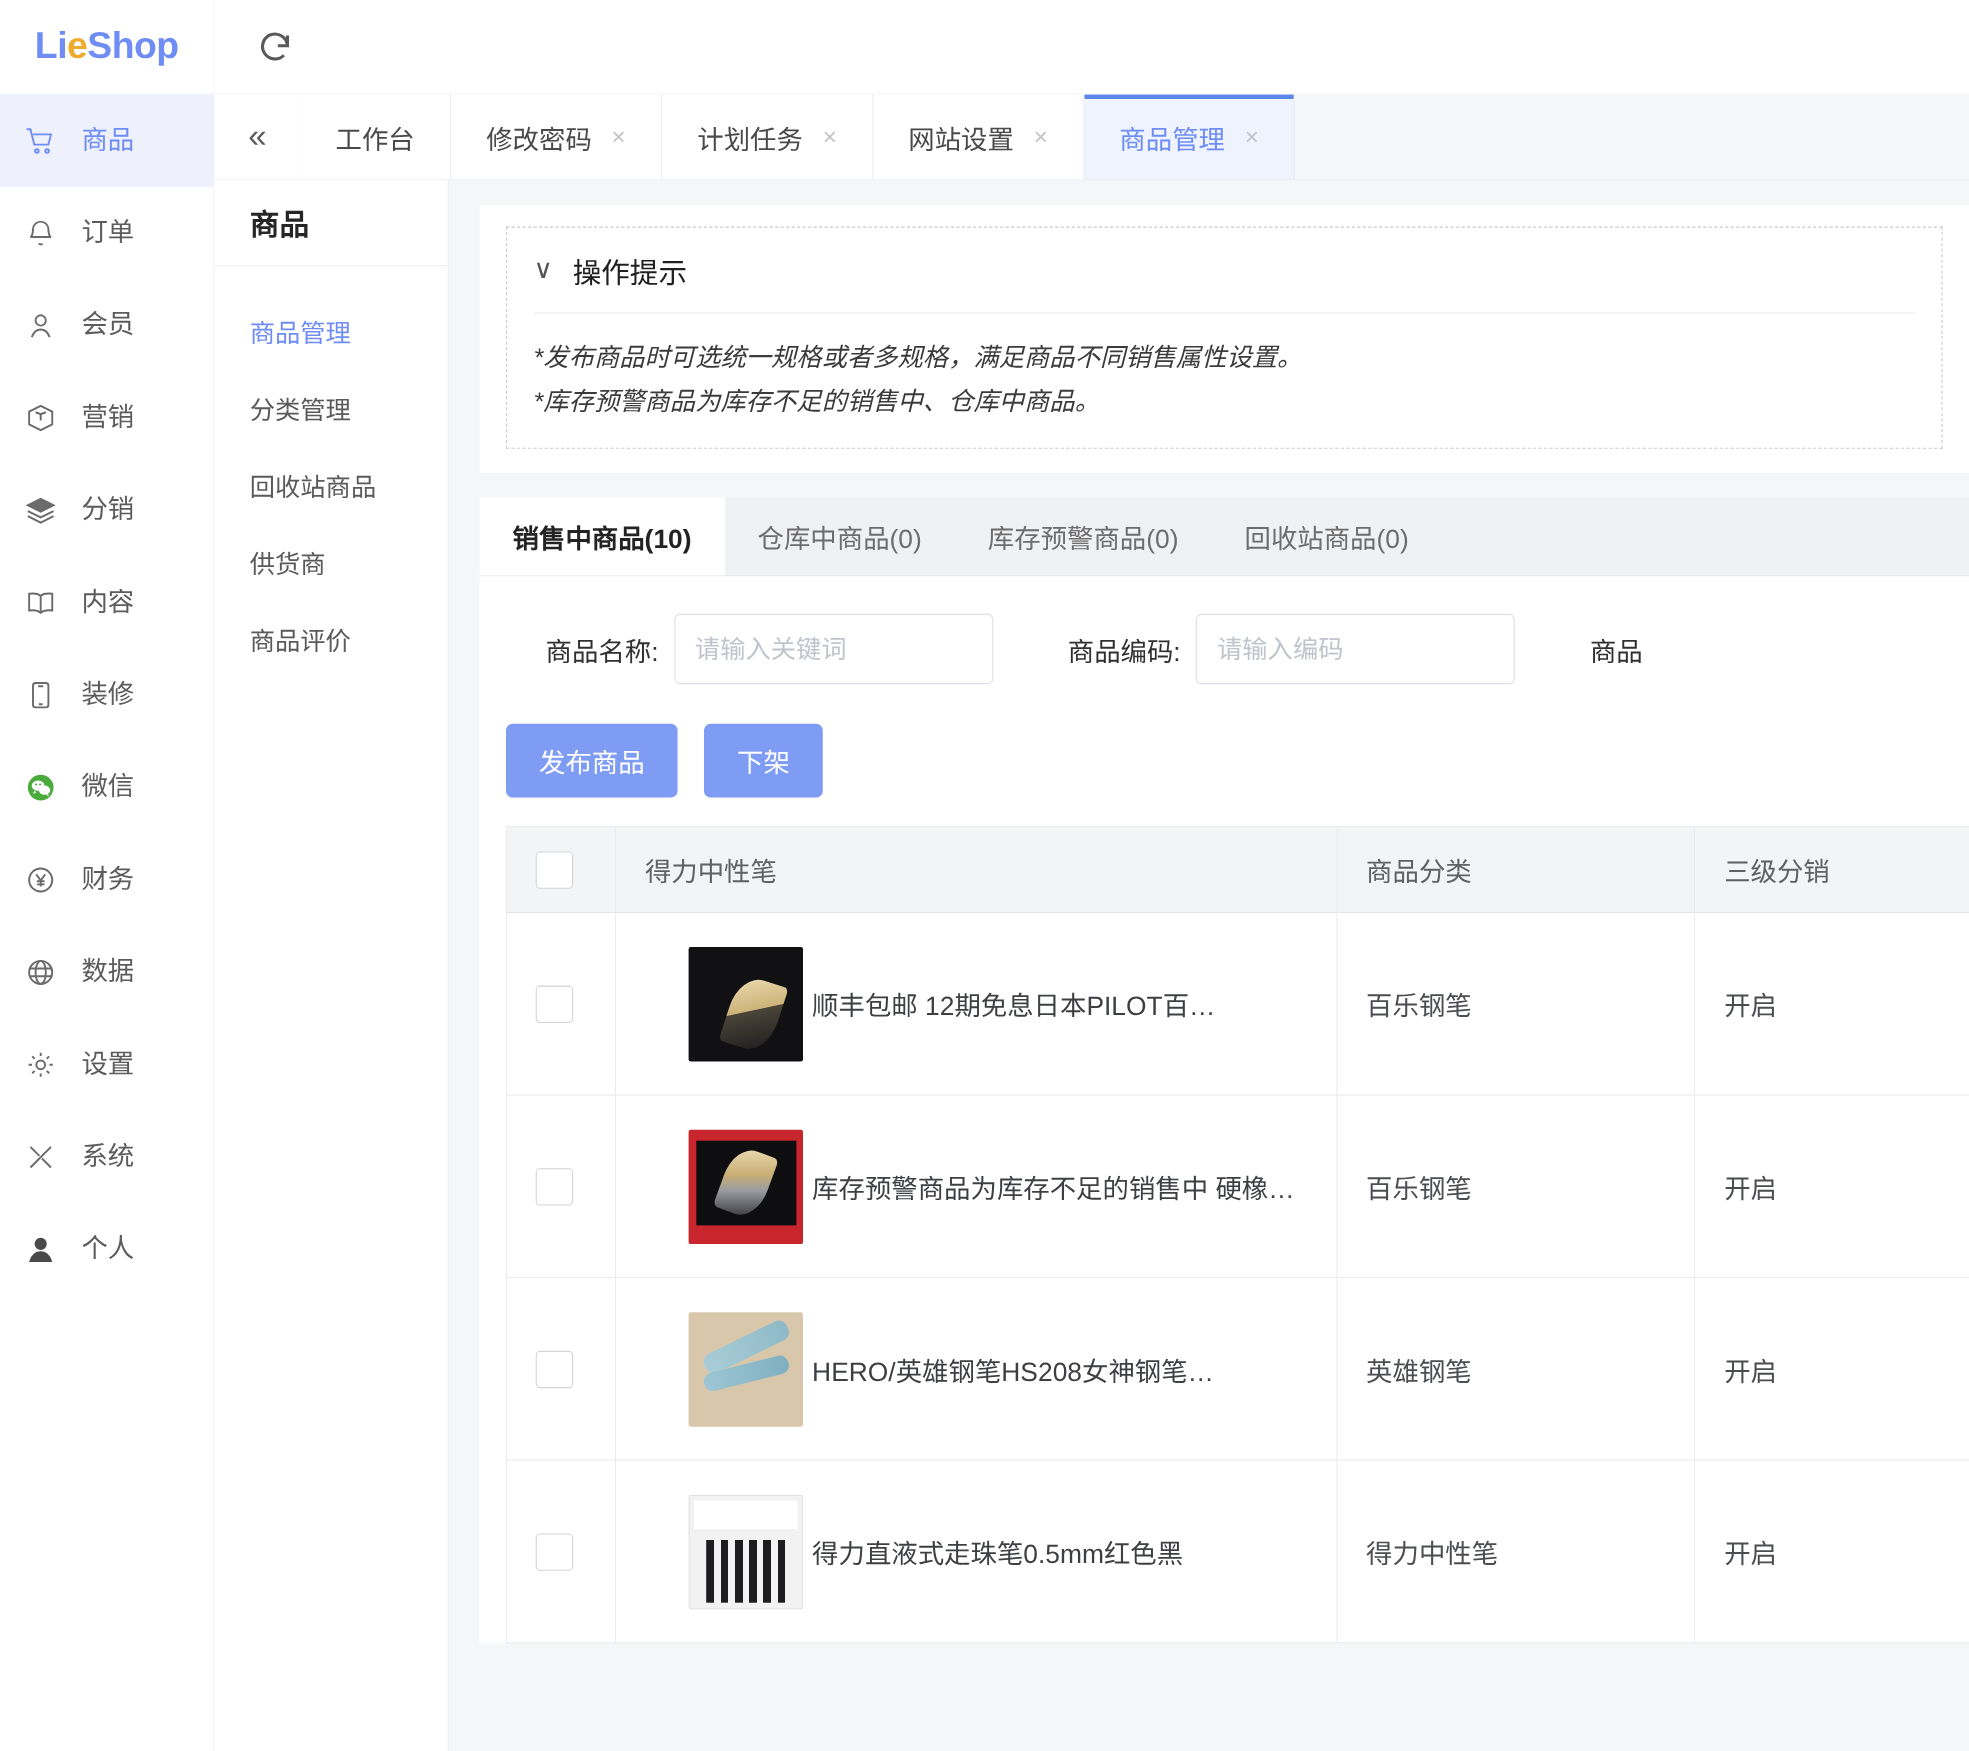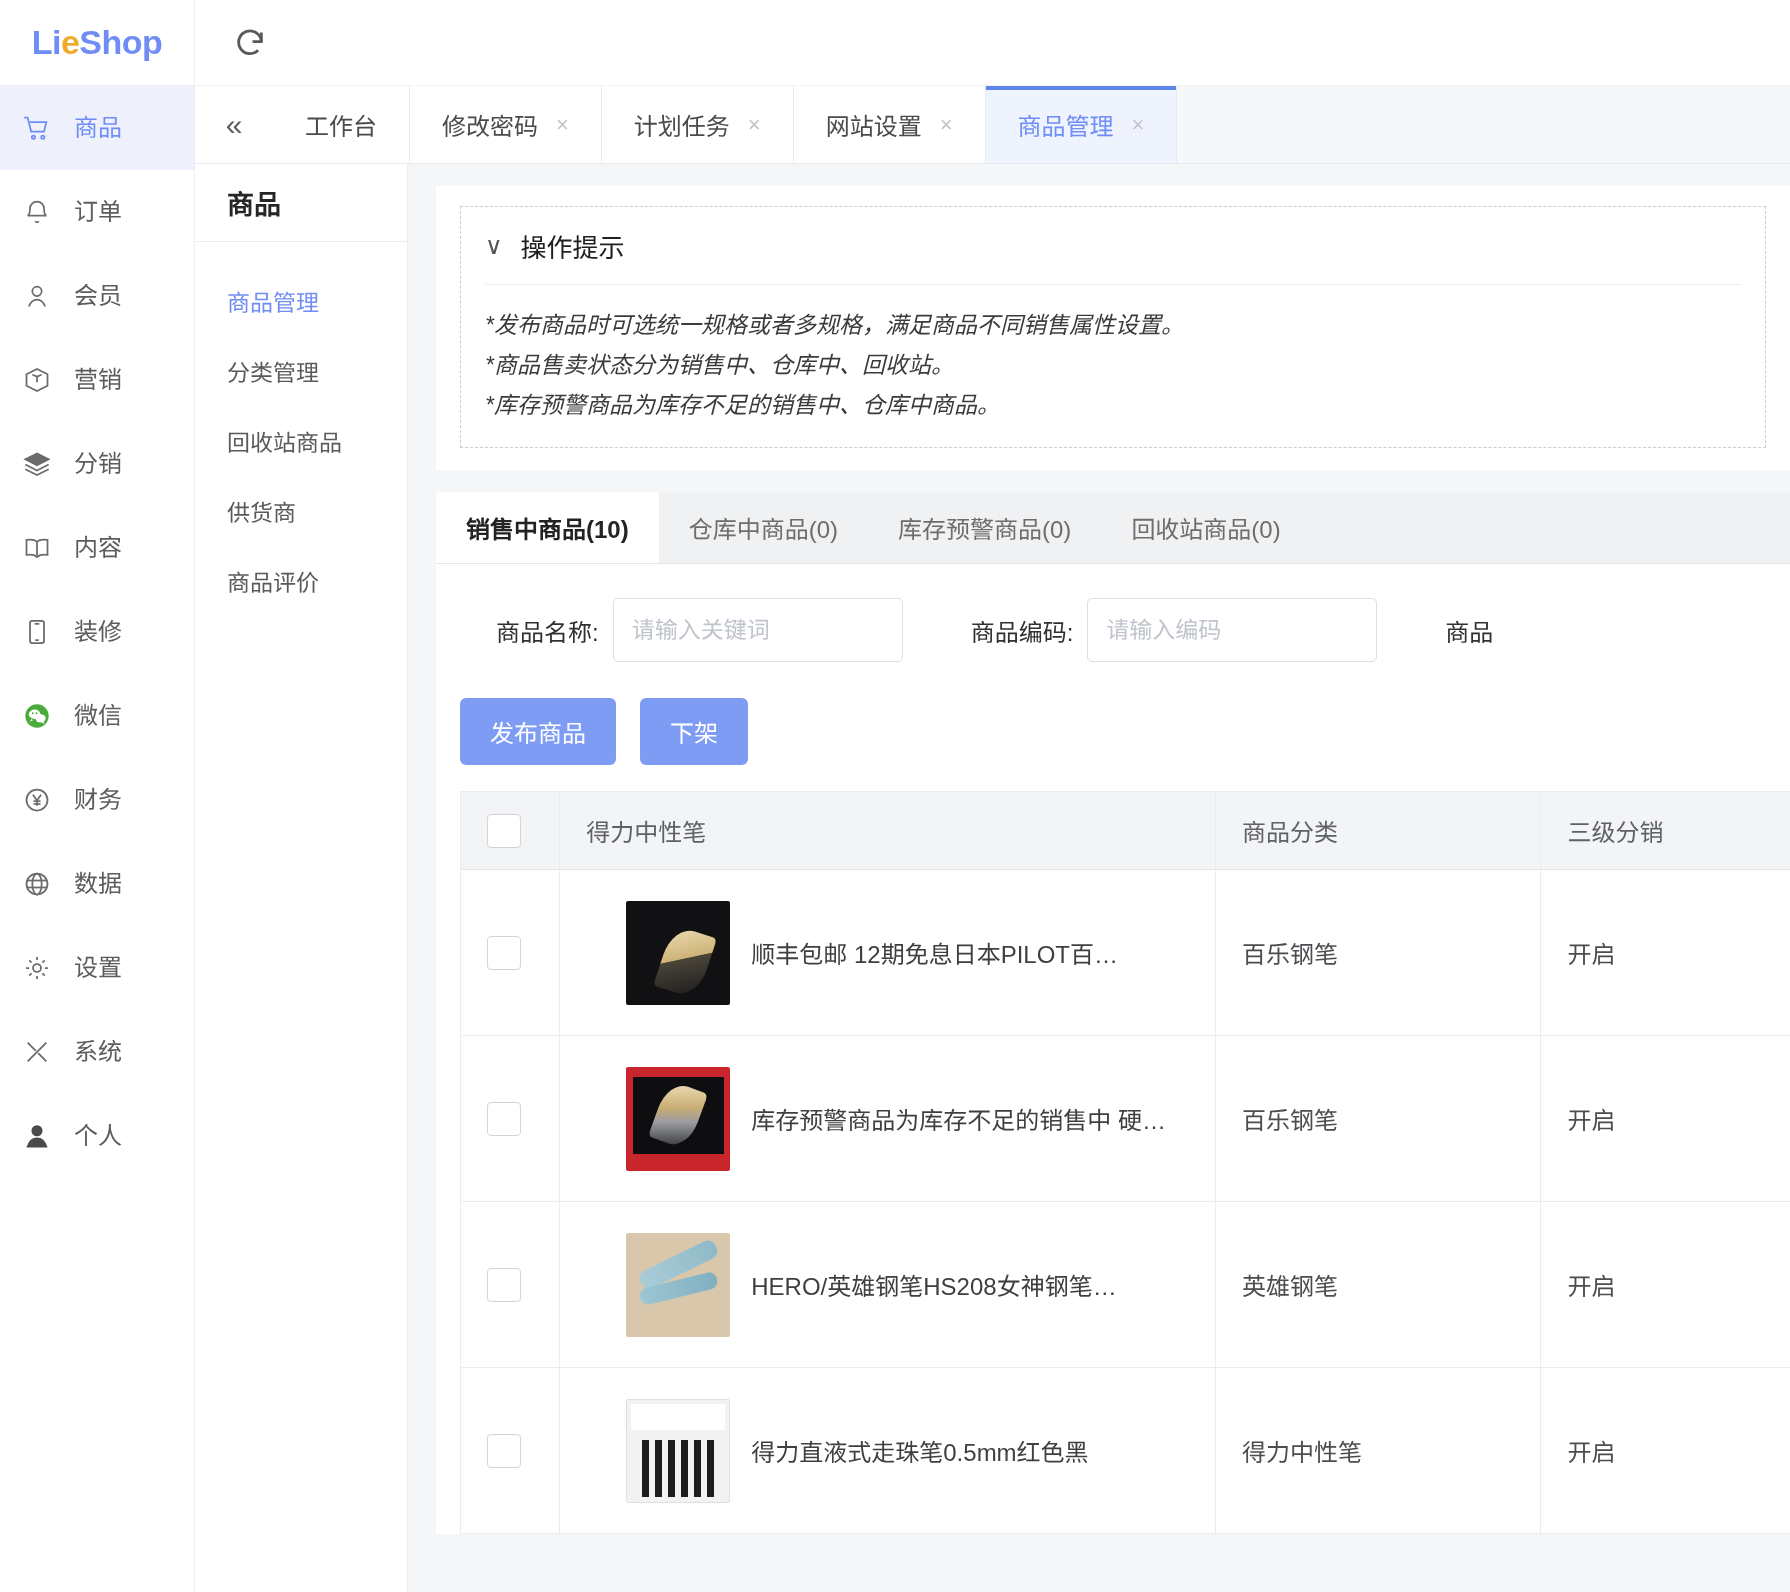--- a/index.html
+++ b/index.html
@@ -205,21 +205,21 @@
   }
   col.c-check { width: 86px; }
   col.c-name { width: 568px; }
   col.c-cat { width: 282px; }
   col.c-dist { width: 250px; }
 
   .chk {
     width: 34px; height: 34px; border: 1px solid #d2d4d8; border-radius: 4px;
     background: #fff; display: block; cursor: pointer;
   }
-  .cell-prod { display: flex; align-items: center; gap: 21px; padding-left: 40px; }
+  .cell-prod { display: flex; align-items: center; gap: 8px; padding-left: 40px; }
   .thumb {
     width: 104px; height: 104px; flex: 0 0 104px; border-radius: 2px;
     overflow: hidden; position: relative;
   }
   .pname {
     font-size: 24px; color: #3d3f42;
     white-space: nowrap; overflow: hidden; text-overflow: ellipsis;
   }
 
   
@@ -473,21 +473,20 @@
       <div class="main">
 
         <div class="card">
           <div class="tips-box">
             <div class="tips-head">
               <span class="chev">∨</span>
               <span>操作提示</span>
             </div>
             <div class="tips-body">
               <div class="tips-line">*发布商品时可选统一规格或者多规格，满足商品不同销售属性设置。</div>
-              <div class="tips-line">*商品售卖状态分为销售中、仓库中、回收站。</div>
               <div class="tips-line">*库存预警商品为库存不足的销售中、仓库中商品。</div>
             </div>
           </div>
         </div>
 
         <div class="panel">
 
           <div class="ptabs">
             <div class="ptab active">销售中商品(10)</div>
             <div class="ptab">仓库中商品(0)</div>

